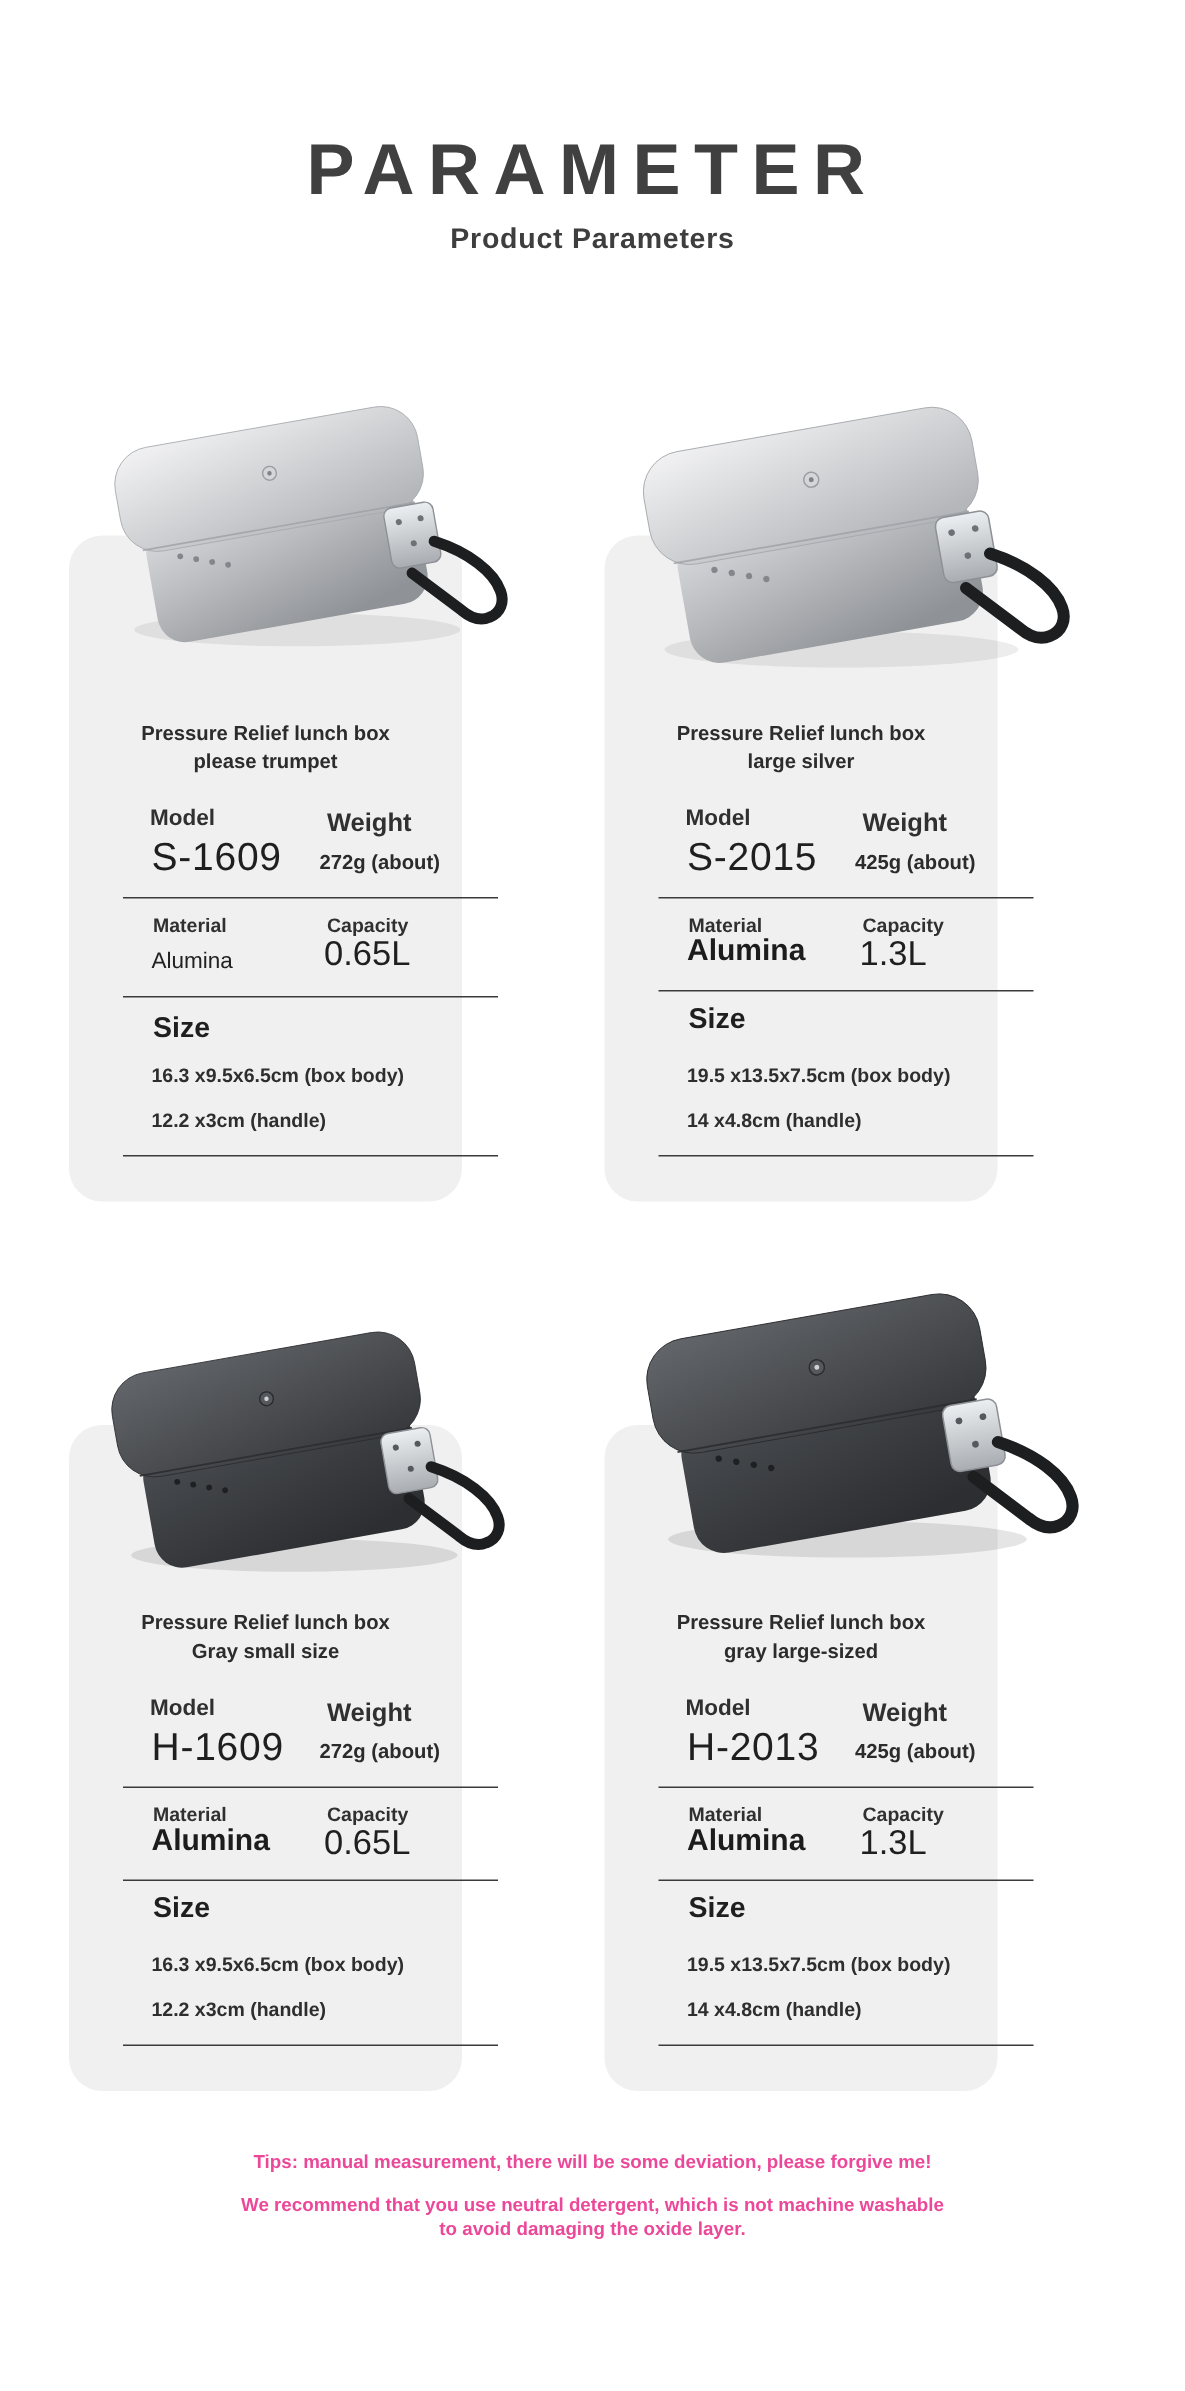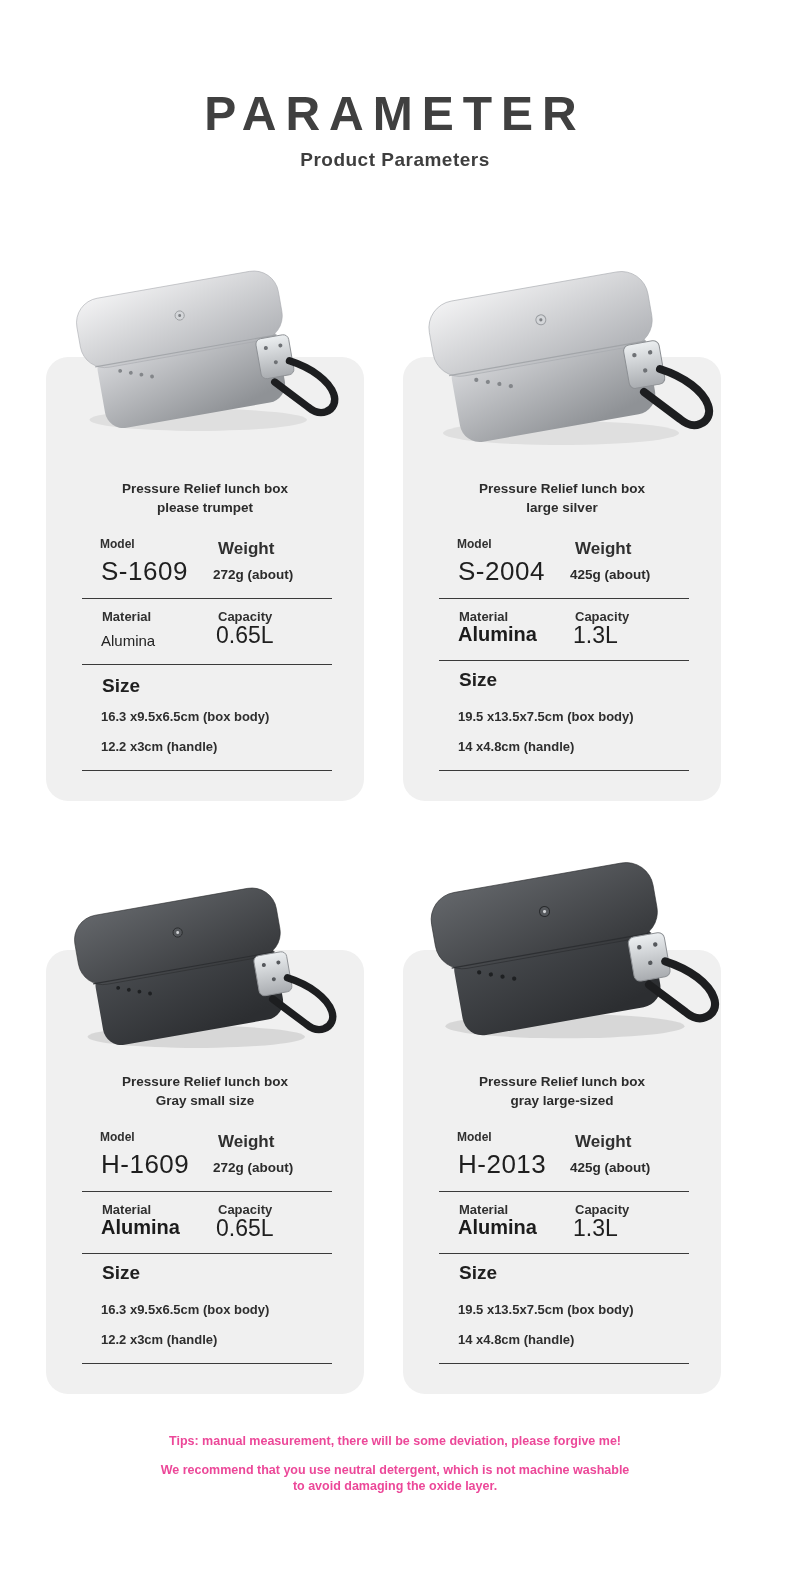--- a/index.html
+++ b/index.html
@@ -15,42 +15,42 @@
     position:absolute; top:86px; left:0; width:100%; text-align:center;
     font-size:48px; font-weight:700; letter-spacing:9px; color:#404040;
   }
   .page-subtitle {
     position:absolute; top:149px; left:0; width:100%; text-align:center;
     font-size:19px; font-weight:700; letter-spacing:.5px; color:#3e3e3e;
   }
 
   
   .card {
-    position:absolute; width:318px; height:444px;
+    position:absolute; width:262px; height:444px;
     background:#f0f0f0; border-radius:22px;
   }
   .card.c1 { left:46px;  top:357px; }
   .card.c2 { left:403px; top:357px; }
   .card.c3 { left:46px;  top:950px; }
   .card.c4 { left:403px; top:950px; }
 
   .product-img { position:absolute; z-index:2; }
   .product-img svg { display:block; width:100%; height:auto; }
   .pi-1 { left:14px; top:-92px; width:282px; }
   .pi-2 { left:8px;  top:-92px; width:306px; }
   .pi-3 { left:12px; top:-68px; width:282px; }
   .pi-4 { left:10px; top:-94px; width:310px; }
 
   .pname {
     position:absolute; top:122px; left:0; width:100%; text-align:center;
     font-size:13.5px; font-weight:700; line-height:19px; color:#2c2c2c;
   }
 
   .f-label { position:absolute; font-weight:700; color:#303030; }
-  .lbl-model    { left:54px;  top:180px; font-size:12px; }
+  .lbl-model    { left:54px;  top:180px; font-size:15px; }
   .lbl-weight   { left:172px; top:182px; font-size:17px; }
   .lbl-material { left:56px;  top:252px; font-size:13px; }
   .lbl-capacity { left:172px; top:252px; font-size:13px;text-align:center; }
 
   .val-model {
     position:absolute; left:55px; top:199px;
     font-size:26px; font-weight:300; letter-spacing:.5px; color:#1f1f1f;
   }
   .val-weight {
     position:absolute; left:167px; top:210px;
@@ -194,21 +194,21 @@
       <svg viewBox="0 0 306 200">
           <use href="#lb-silver"></use>
         </svg>
     </div>
     <div class="pname">
       <div>Pressure Relief lunch box</div>
       <div>large silver</div>
     </div>
     <div class="f-label lbl-model">Model</div>
     <div class="f-label lbl-weight">Weight</div>
-    <div class="val-model">S-2004</div>
+    <div class="val-model">S-2015</div>
     <div class="val-weight">425g (about)</div>
     <div class="divider d1"></div>
     <div class="f-label lbl-material">Material</div>
     <div class="f-label lbl-capacity">Capacity</div>
     <div class="val-material">Alumina</div>
     <div class="val-capacity">1.3L</div>
     <div class="divider d2"></div>
     <div class="size-h">Size</div>
     <div class="size-line1">19.5 x13.5x7.5cm (box body)</div>
     <div class="size-line2">14 x4.8cm (handle)</div>

